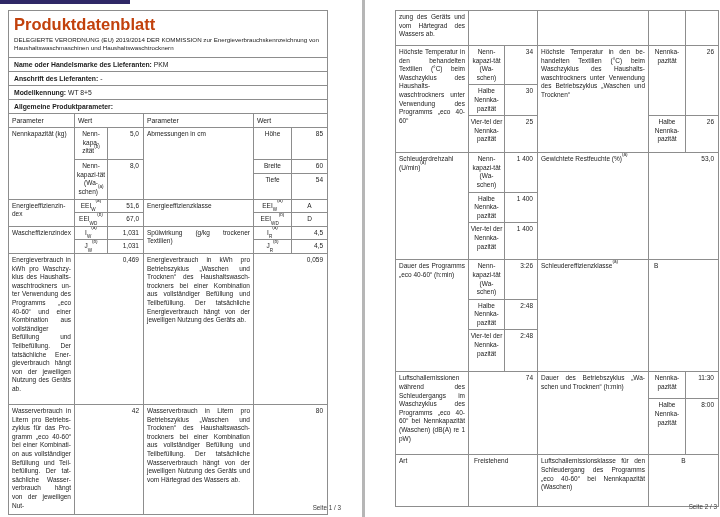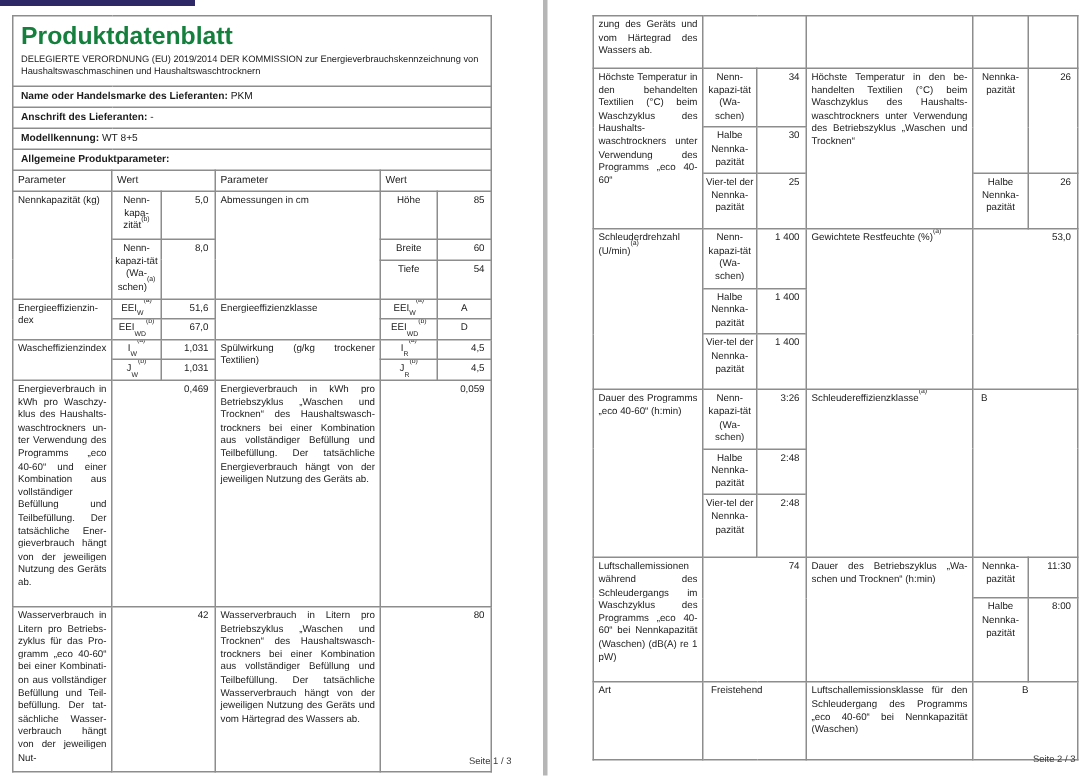--- a/index.html
+++ b/index.html
@@ -12,21 +12,21 @@
   #p2{left:395px;width:323px}
   table{border-collapse:collapse;table-layout:fixed;width:100%}
   td{border:1px solid #8d8d8d;vertical-align:top;font-size:6.5px;line-height:8.6px;
      padding:1px 3px;overflow:hidden;word-wrap:break-word}
   td.p{text-align:justify;padding:2px 3px}
   td.lbl{text-align:center;padding:2px 1px}
   td.val{text-align:right;padding:2px 4px 1px 1px}
   td.vL{text-align:left;padding:2px 1px 1px 5px}
   td.vC{text-align:center;padding:2px 1px}
   td.titlecell{padding:4px 5px 2px 5px}
-  .doc-title{font-size:16.5px;font-weight:bold;color:#15803d;line-height:18px}
+  .doc-title{font-size:16.5px;font-weight:bold;color:#c2410c;line-height:18px}
   .reg{font-size:6.2px;line-height:8.2px;margin-top:3px}
   td.field{font-size:6.8px;line-height:9px;padding:2px 5px;text-align:left}
   td.field b{font-weight:bold}
   td.hdr{font-size:6.8px;line-height:9px;padding:2px 3px;text-align:left}
   sup,sub{font-size:4.6px;line-height:0;position:relative}
   sup{top:-2.2px}
   sub{top:1.2px}
   .footer{position:absolute;font-size:6.3px;color:#3a3a3a;text-align:right}
   #f1{left:8px;top:504px;width:333px}
   #f2{left:396px;top:503px;width:321px}

